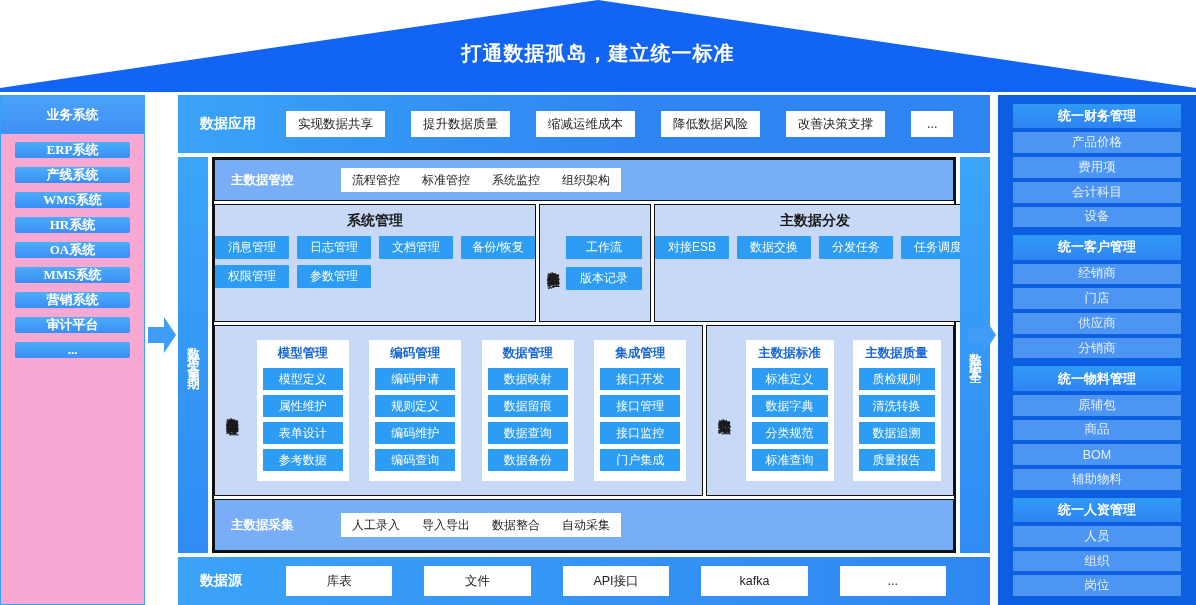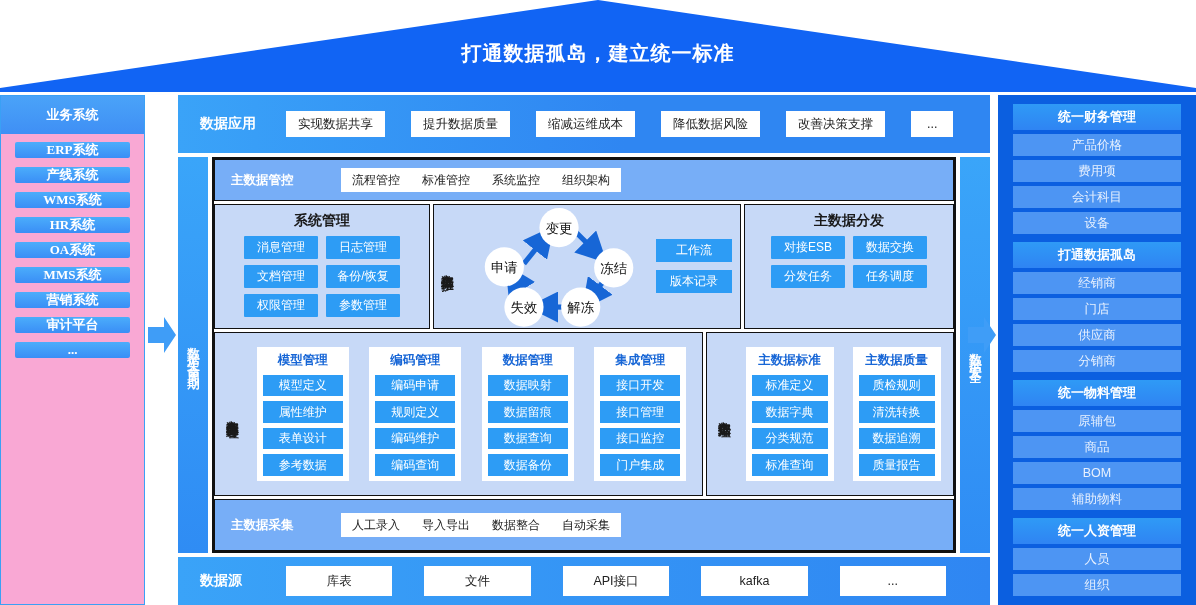--- a/index.html
+++ b/index.html
@@ -103,21 +103,21 @@
     background: #fff; color: #222; font-size: 12px;
     height: 24px; padding: 0 11px; 
     display: flex; align-items: center;
   }
 
   .mgmt-row { flex: 0 0 118px; display: flex; gap: 3px; }
   .panel { background: #c7d9f7; border: 1px solid #111; display: flex; }
 
   .panel-sys { flex: 0 0 216px; flex-direction: column; align-items: center; padding-top: 7px; }
   .panel-title { color: #1a1a1a; font-size: 14px; font-weight: bold; margin-bottom: 6px; }
-  .grid2 { display: grid; grid-template-columns: 1fr 1fr; gap: 6px 8px; }
+  .grid2 { display: grid; grid-template-columns: 1fr 1fr 1fr 1fr; gap: 6px 8px; }
   .tag {
     background: #2d9cf5; color: #fff; font-size: 12px;
     height: 23px; width: 74px;
     display: flex; align-items: center; justify-content: center;
     border-radius: 1px;
   }
 
   .panel-maint { flex: 1; align-items: stretch; }
   .vlabel {
     writing-mode: vertical-rl; text-orientation: upright;
@@ -390,31 +390,32 @@
   </svg>
 
   <div class="right-col">
 
     <div class="grp-head first">统一财务管理</div>
     <div class="grp-item">产品价格</div>
     <div class="grp-item">费用项</div>
     <div class="grp-item">会计科目</div>
     <div class="grp-item">设备</div>
 
-    <div class="grp-head">打通数据孤岛</div>
+    <div class="grp-head">统一客户管理</div>
     <div class="grp-item">经销商</div>
     <div class="grp-item">门店</div>
     <div class="grp-item">供应商</div>
     <div class="grp-item">分销商</div>
 
     <div class="grp-head">统一物料管理</div>
     <div class="grp-item">原辅包</div>
     <div class="grp-item">商品</div>
     <div class="grp-item">BOM</div>
     <div class="grp-item">辅助物料</div>
 
     <div class="grp-head">统一人资管理</div>
     <div class="grp-item">人员</div>
     <div class="grp-item">组织</div>
+    <div class="grp-item">岗位</div>
 
   </div>
 
 </div>
 
 </body></html>

